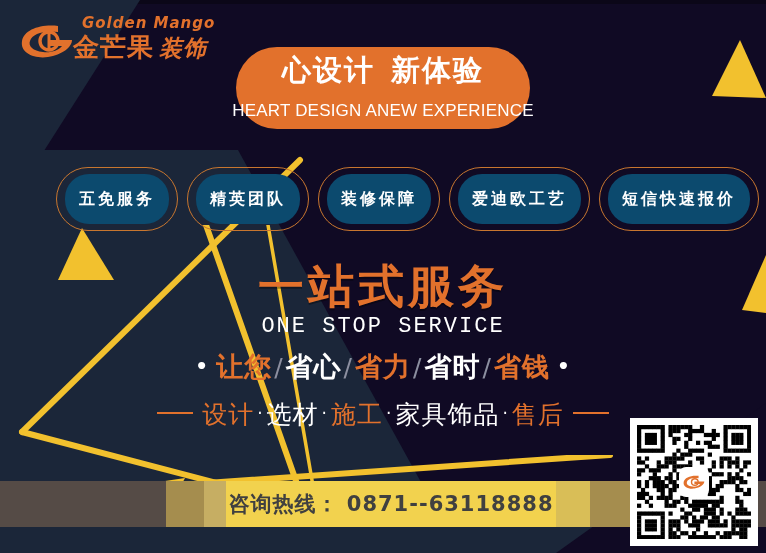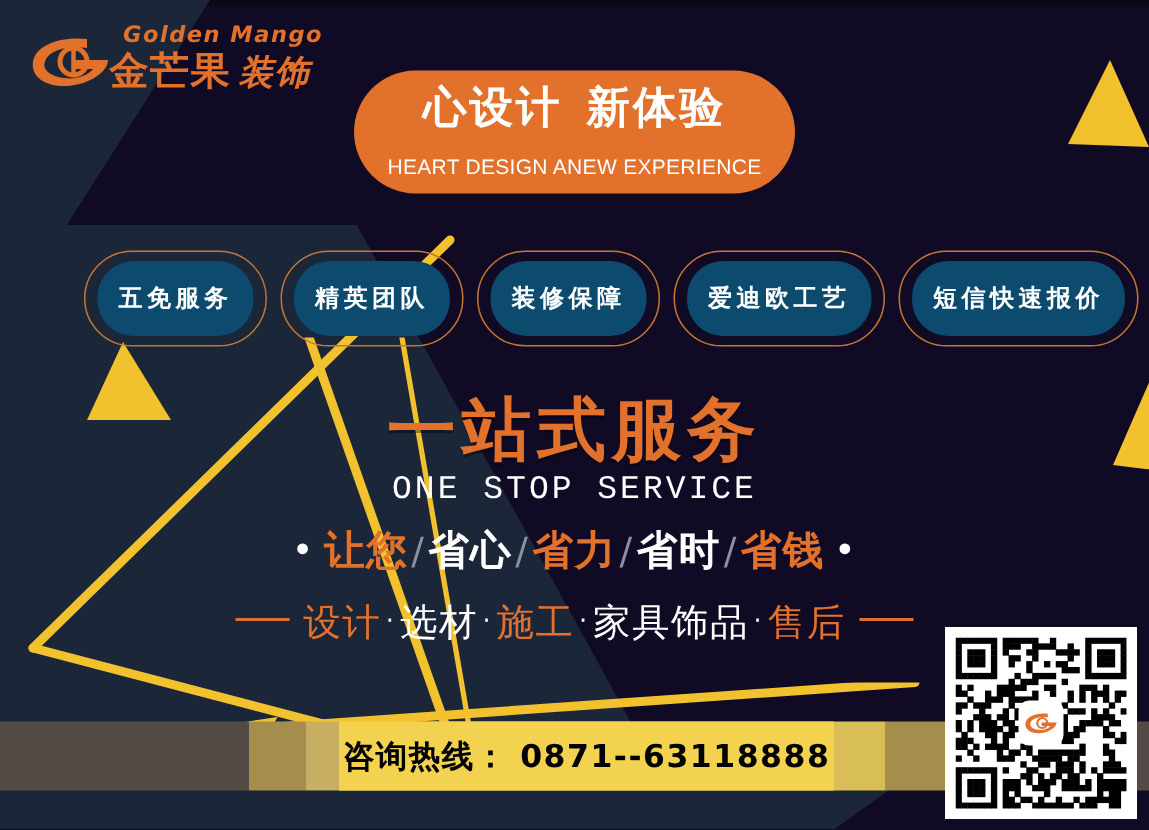--- a/index.html
+++ b/index.html
@@ -63,21 +63,21 @@
     background:#E2712C;border-radius:41px;
     display:flex;flex-direction:column;align-items:center;justify-content:center;
   }
   .hero-cn{
     font-size:29px;font-weight:bold;color:#ffffff;letter-spacing:2px;
     line-height:1.05;white-space:nowrap;
     font-family:Liberation Sans, sans-serif;
   }
   .hero-cn .gap{display:inline-block;width:16px;}
   .hero-en{
-    margin-top:16px;font-size:14px;color:#ffffff;letter-spacing:0.2px;
+    margin-top:16px;font-size:17px;color:#ffffff;letter-spacing:0.2px;
     white-space:nowrap;font-family:"Liberation Sans",sans-serif;
   }
 
   
   .pills{position:absolute;left:56px;top:167px;width:660px;height:64px;display:flex;gap:9px;}
   .pill-wrap{
     position:relative;height:64px;border:1.4px solid #C8762F;border-radius:32px;
     padding:6px 8px;display:flex;align-items:center;justify-content:center;
   }
   .pill{
@@ -132,21 +132,21 @@
 
   
   .botblocks{position:absolute;left:0;bottom:26px;width:766px;height:46px;display:flex;}
   .blk{height:46px;}
 
   .hotline{
     position:absolute;left:226px;bottom:26px;width:330px;height:46px;
     background:#F2D24E;display:flex;align-items:center;justify-content:center;
   }
   .hotline span{
-    font-size:21px;font-weight:bold;color:#000000;letter-spacing:1px;
+    font-size:21px;font-weight:bold;color:#404040;letter-spacing:1px;
     white-space:nowrap;font-family:"DejaVu Sans","Liberation Sans",sans-serif;
   }
 
   
   .qr{
     position:absolute;left:630px;top:418px;width:128px;height:128px;
     background:#FFFFFF;padding:7px;
   }
   .qr-canvas{position:relative;width:114px;height:114px;}
   .qr-logo{

